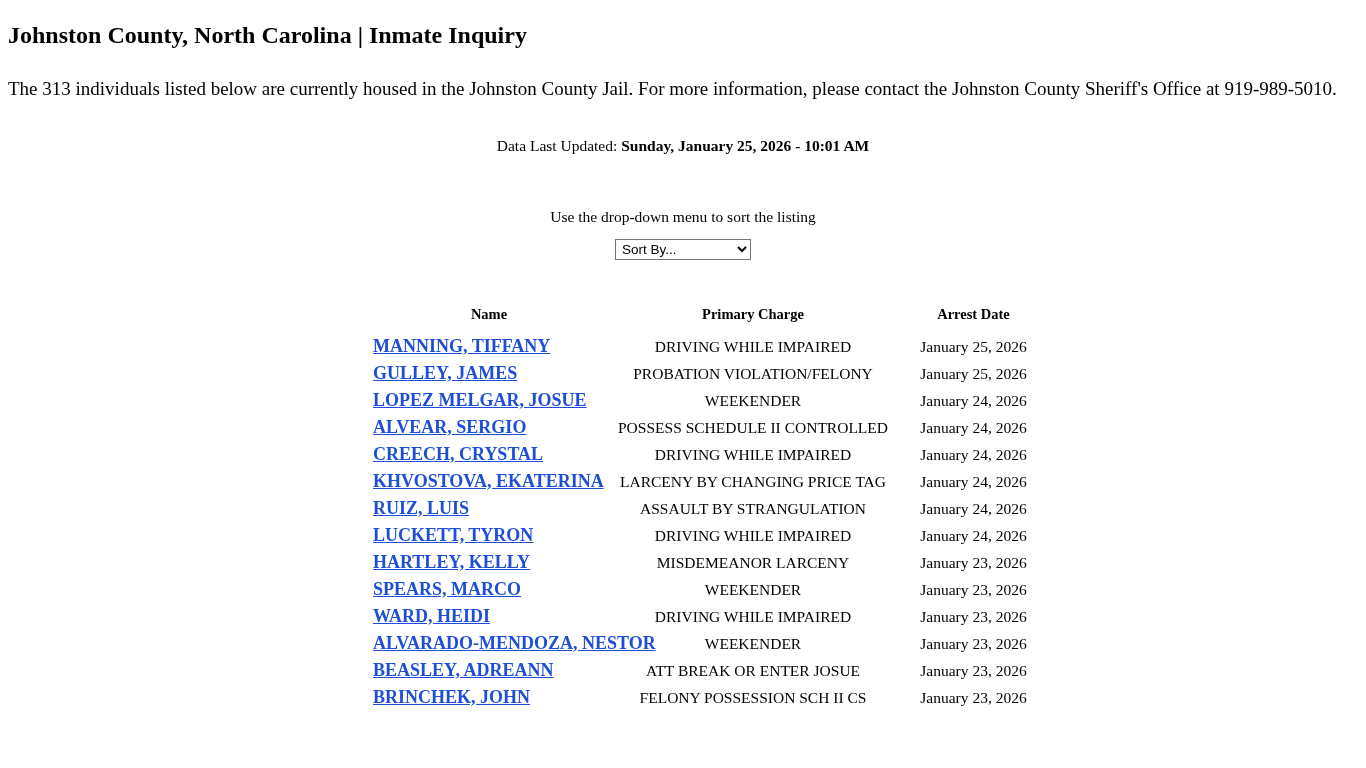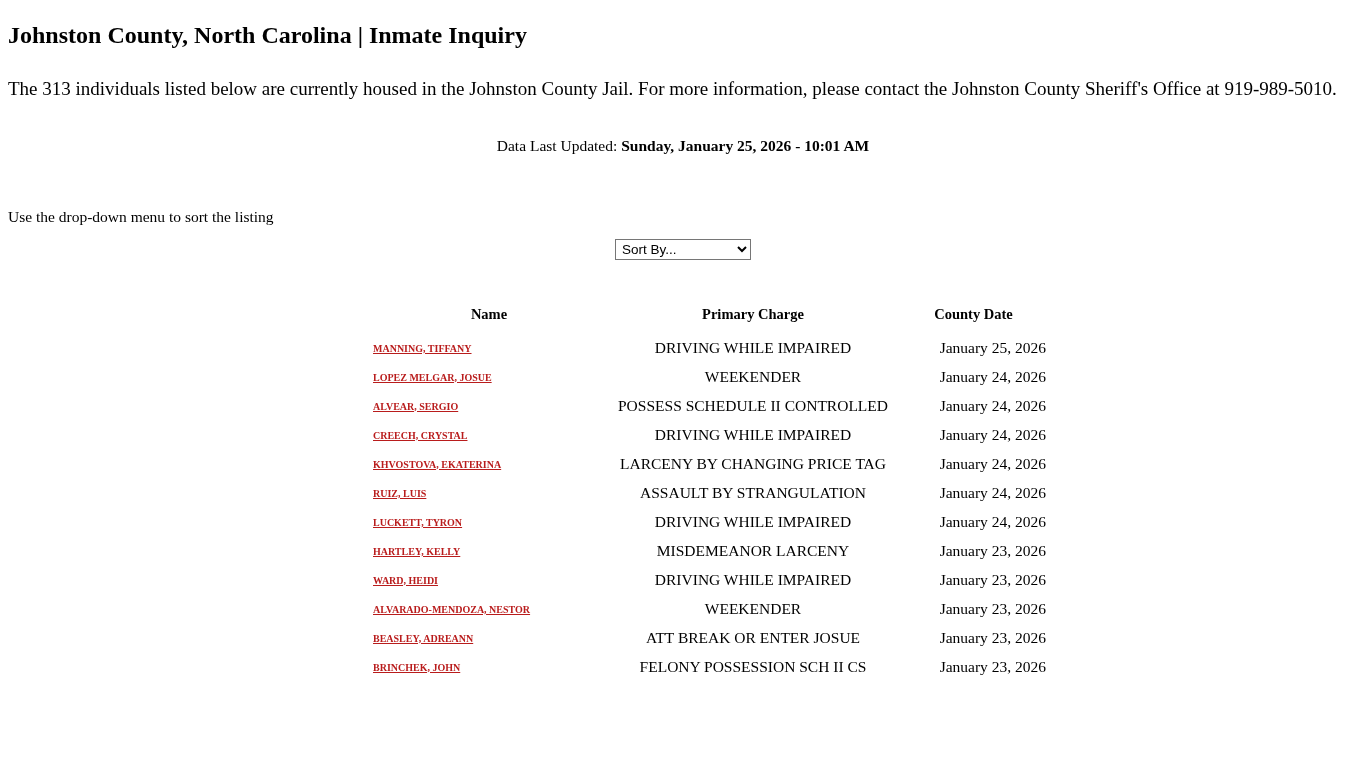--- a/index.html
+++ b/index.html
@@ -41,21 +41,21 @@
     text-align: center;
     font-size: 15.5px;
     margin: 37px 0 0 0;
     line-height: 1.2;
   }
   p.updated .updated-value {
     font-weight: bold;
   }
 
   p.sort-hint {
-    text-align: left;
+    text-align: center;
     font-size: 15.5px;
     margin: 52px 0 0 0;
     line-height: 1.2;
   }
 
   .select-wrap {
     text-align: center;
     margin-top: 12px;
   }
 
@@ -104,28 +104,28 @@
     padding-bottom: 5px;
   }
 
   table.inmates td.cell-name {
     text-align: left;
   }
   table.inmates td.cell-charge {
     text-align: center;
   }
   table.inmates td.cell-date {
-    text-align: right;
+    text-align: center;
   }
 
   a.inmate-link {
-    color: #b91c1c;
+    color: #1d4ed8;
     text-decoration: underline;
     font-weight: bold;
-    font-size: 10px;
+    font-size: 18px;
     font-family: "Liberation Serif", "DejaVu Serif", serif;
   }
 
   .cell-charge, .cell-date {
     font-family: "Liberation Serif", "DejaVu Serif", serif;
   }
 </style>
 </head>
 <body>
 
@@ -153,34 +153,41 @@
       <col class="col-name">
       <col class="col-charge">
       <col class="col-date">
       <col class="col-tail">
     </colgroup>
     <thead>
       <tr>
         <th></th>
         <th class="th-name">Name</th>
         <th class="th-charge">Primary Charge</th>
-        <th class="th-date">County Date</th>
+        <th class="th-date">Arrest Date</th>
         <th></th>
       </tr>
     </thead>
     <tbody id="inmate-rows">
         <tr>
           <td></td>
           <td class="cell-name"><a class="inmate-link" href="#">MANNING, TIFFANY</a></td>
           <td class="cell-charge">DRIVING WHILE IMPAIRED</td>
           <td class="cell-date">January 25, 2026</td>
           <td></td>
         </tr>
         <tr>
           <td></td>
+          <td class="cell-name"><a class="inmate-link" href="#">GULLEY, JAMES</a></td>
+          <td class="cell-charge">PROBATION VIOLATION/FELONY</td>
+          <td class="cell-date">January 25, 2026</td>
+          <td></td>
+        </tr>
+        <tr>
+          <td></td>
           <td class="cell-name"><a class="inmate-link" href="#">LOPEZ MELGAR, JOSUE</a></td>
           <td class="cell-charge">WEEKENDER</td>
           <td class="cell-date">January 24, 2026</td>
           <td></td>
         </tr>
         <tr>
           <td></td>
           <td class="cell-name"><a class="inmate-link" href="#">ALVEAR, SERGIO</a></td>
           <td class="cell-charge">POSSESS SCHEDULE II CONTROLLED</td>
           <td class="cell-date">January 24, 2026</td>
@@ -216,20 +223,27 @@
         </tr>
         <tr>
           <td></td>
           <td class="cell-name"><a class="inmate-link" href="#">HARTLEY, KELLY</a></td>
           <td class="cell-charge">MISDEMEANOR LARCENY</td>
           <td class="cell-date">January 23, 2026</td>
           <td></td>
         </tr>
         <tr>
           <td></td>
+          <td class="cell-name"><a class="inmate-link" href="#">SPEARS, MARCO</a></td>
+          <td class="cell-charge">WEEKENDER</td>
+          <td class="cell-date">January 23, 2026</td>
+          <td></td>
+        </tr>
+        <tr>
+          <td></td>
           <td class="cell-name"><a class="inmate-link" href="#">WARD, HEIDI</a></td>
           <td class="cell-charge">DRIVING WHILE IMPAIRED</td>
           <td class="cell-date">January 23, 2026</td>
           <td></td>
         </tr>
         <tr>
           <td></td>
           <td class="cell-name"><a class="inmate-link" href="#">ALVARADO-MENDOZA, NESTOR</a></td>
           <td class="cell-charge">WEEKENDER</td>
           <td class="cell-date">January 23, 2026</td>

